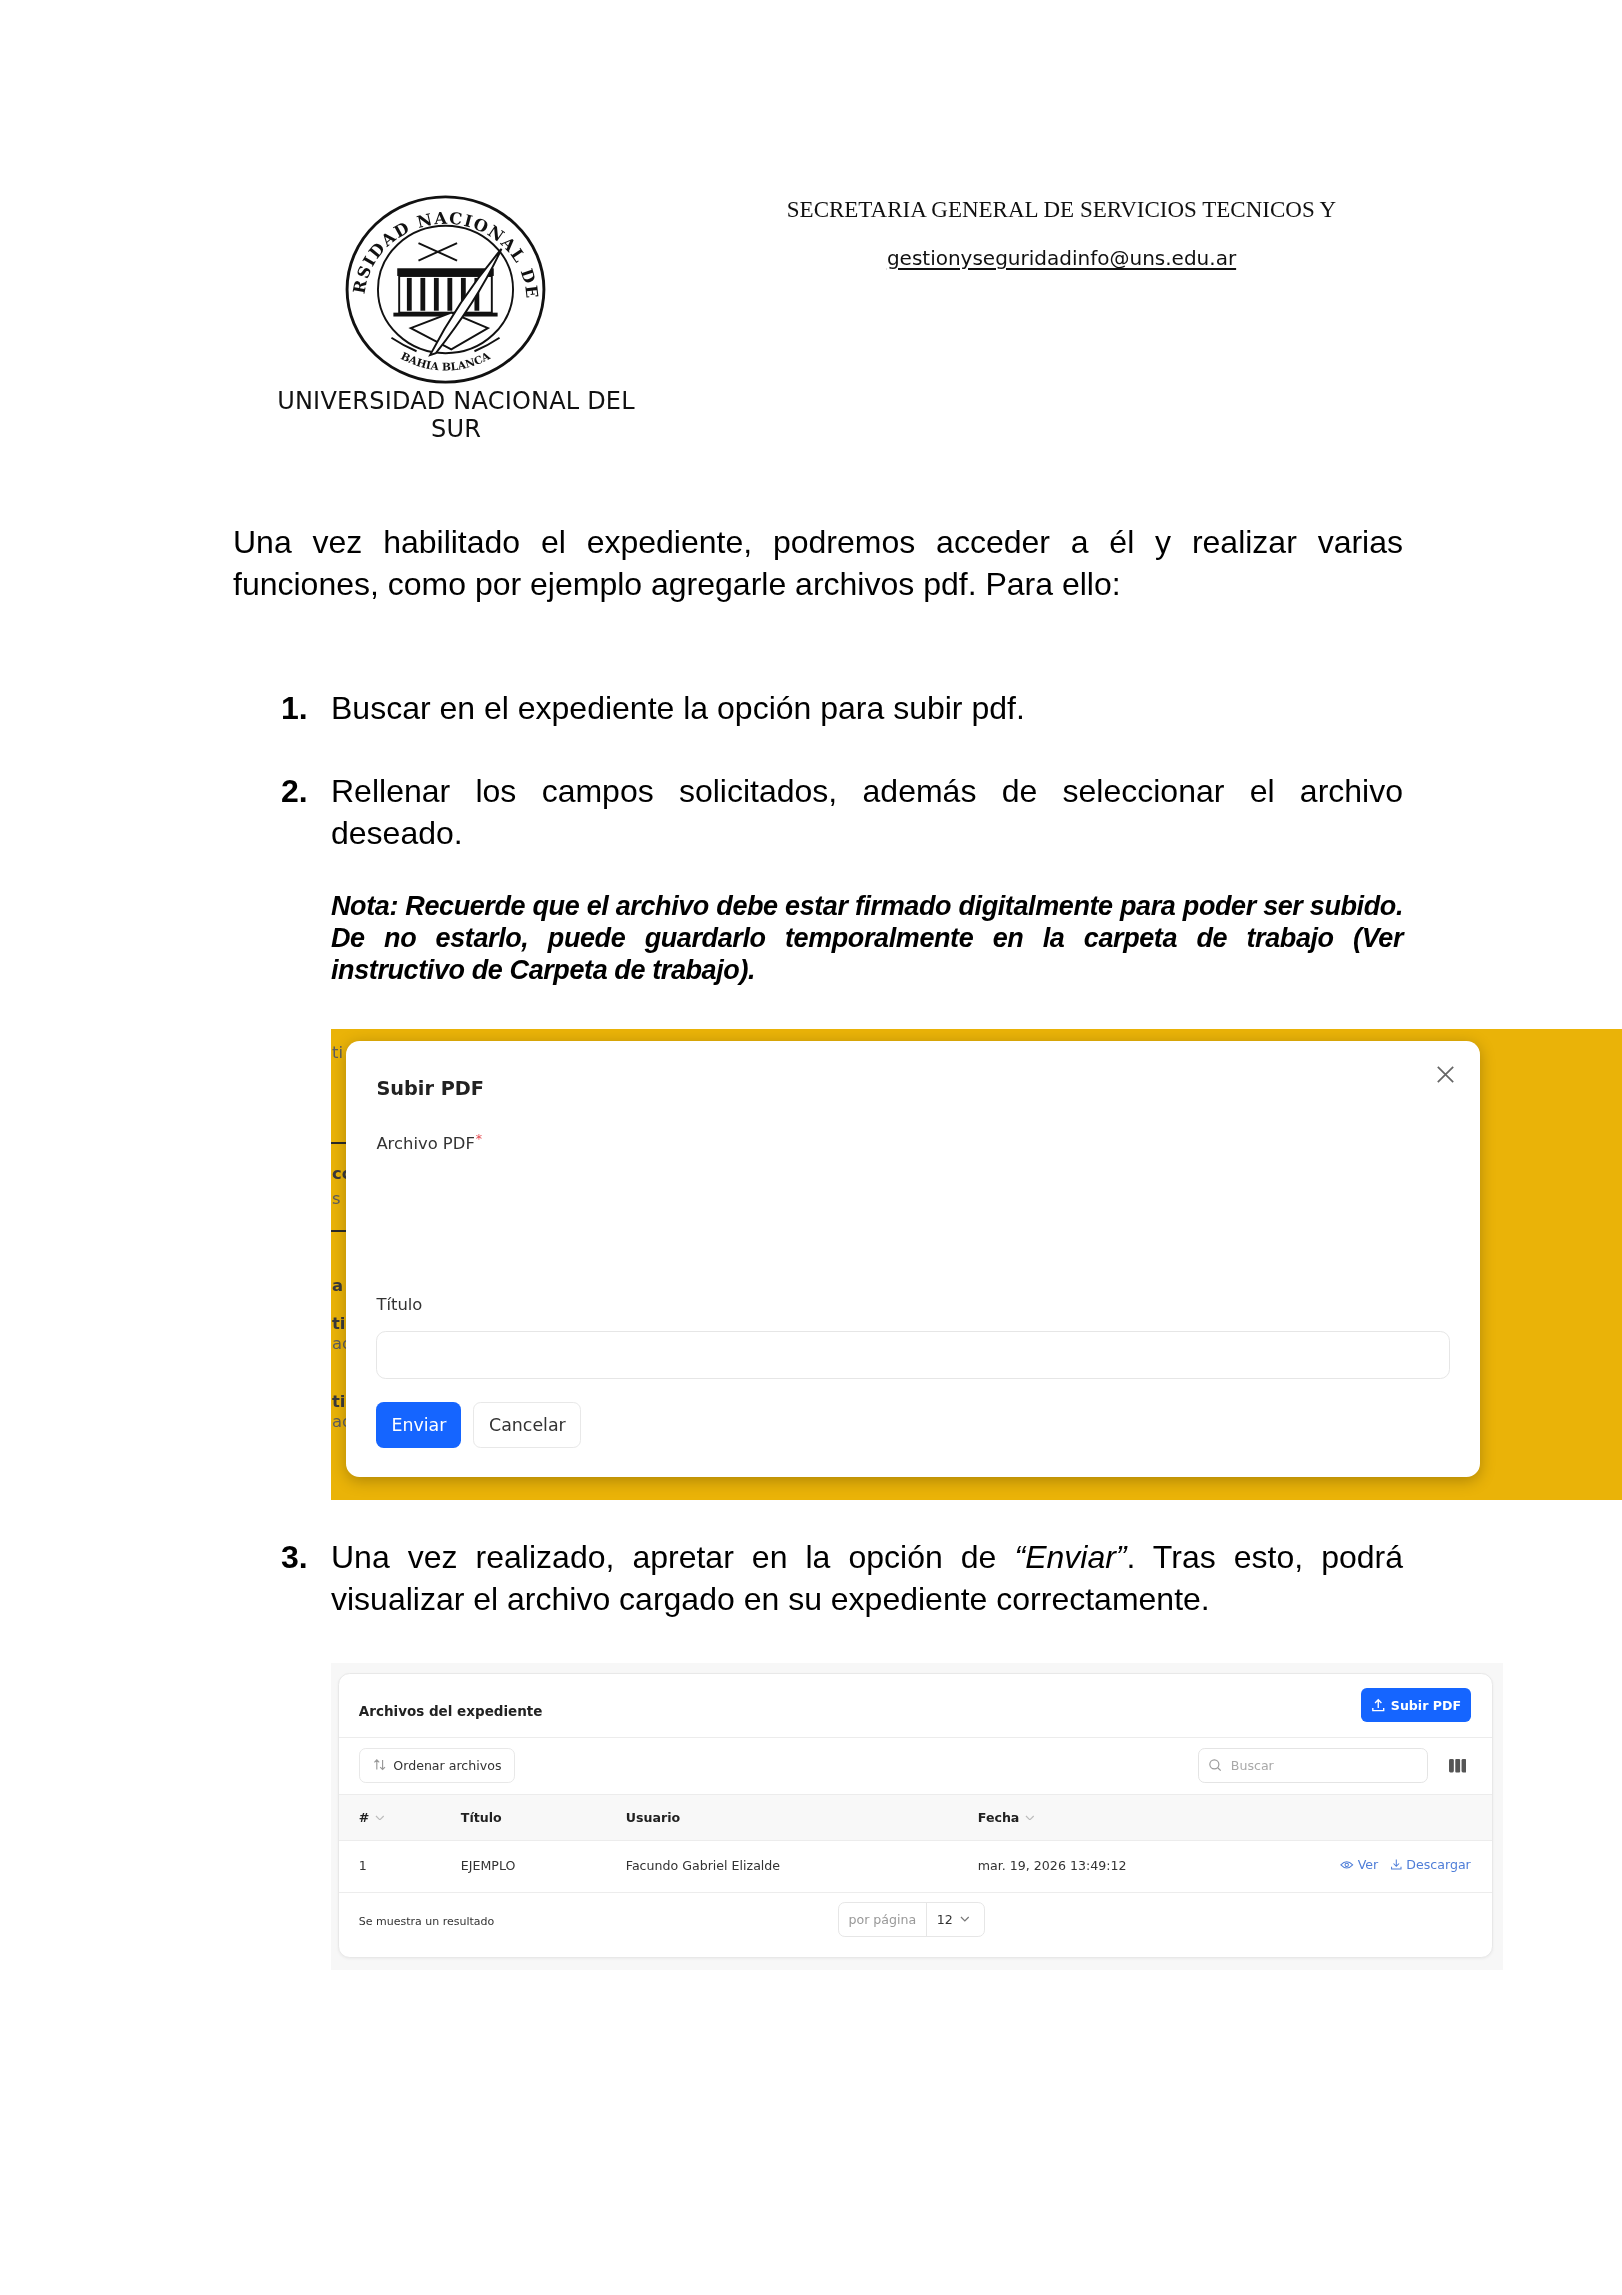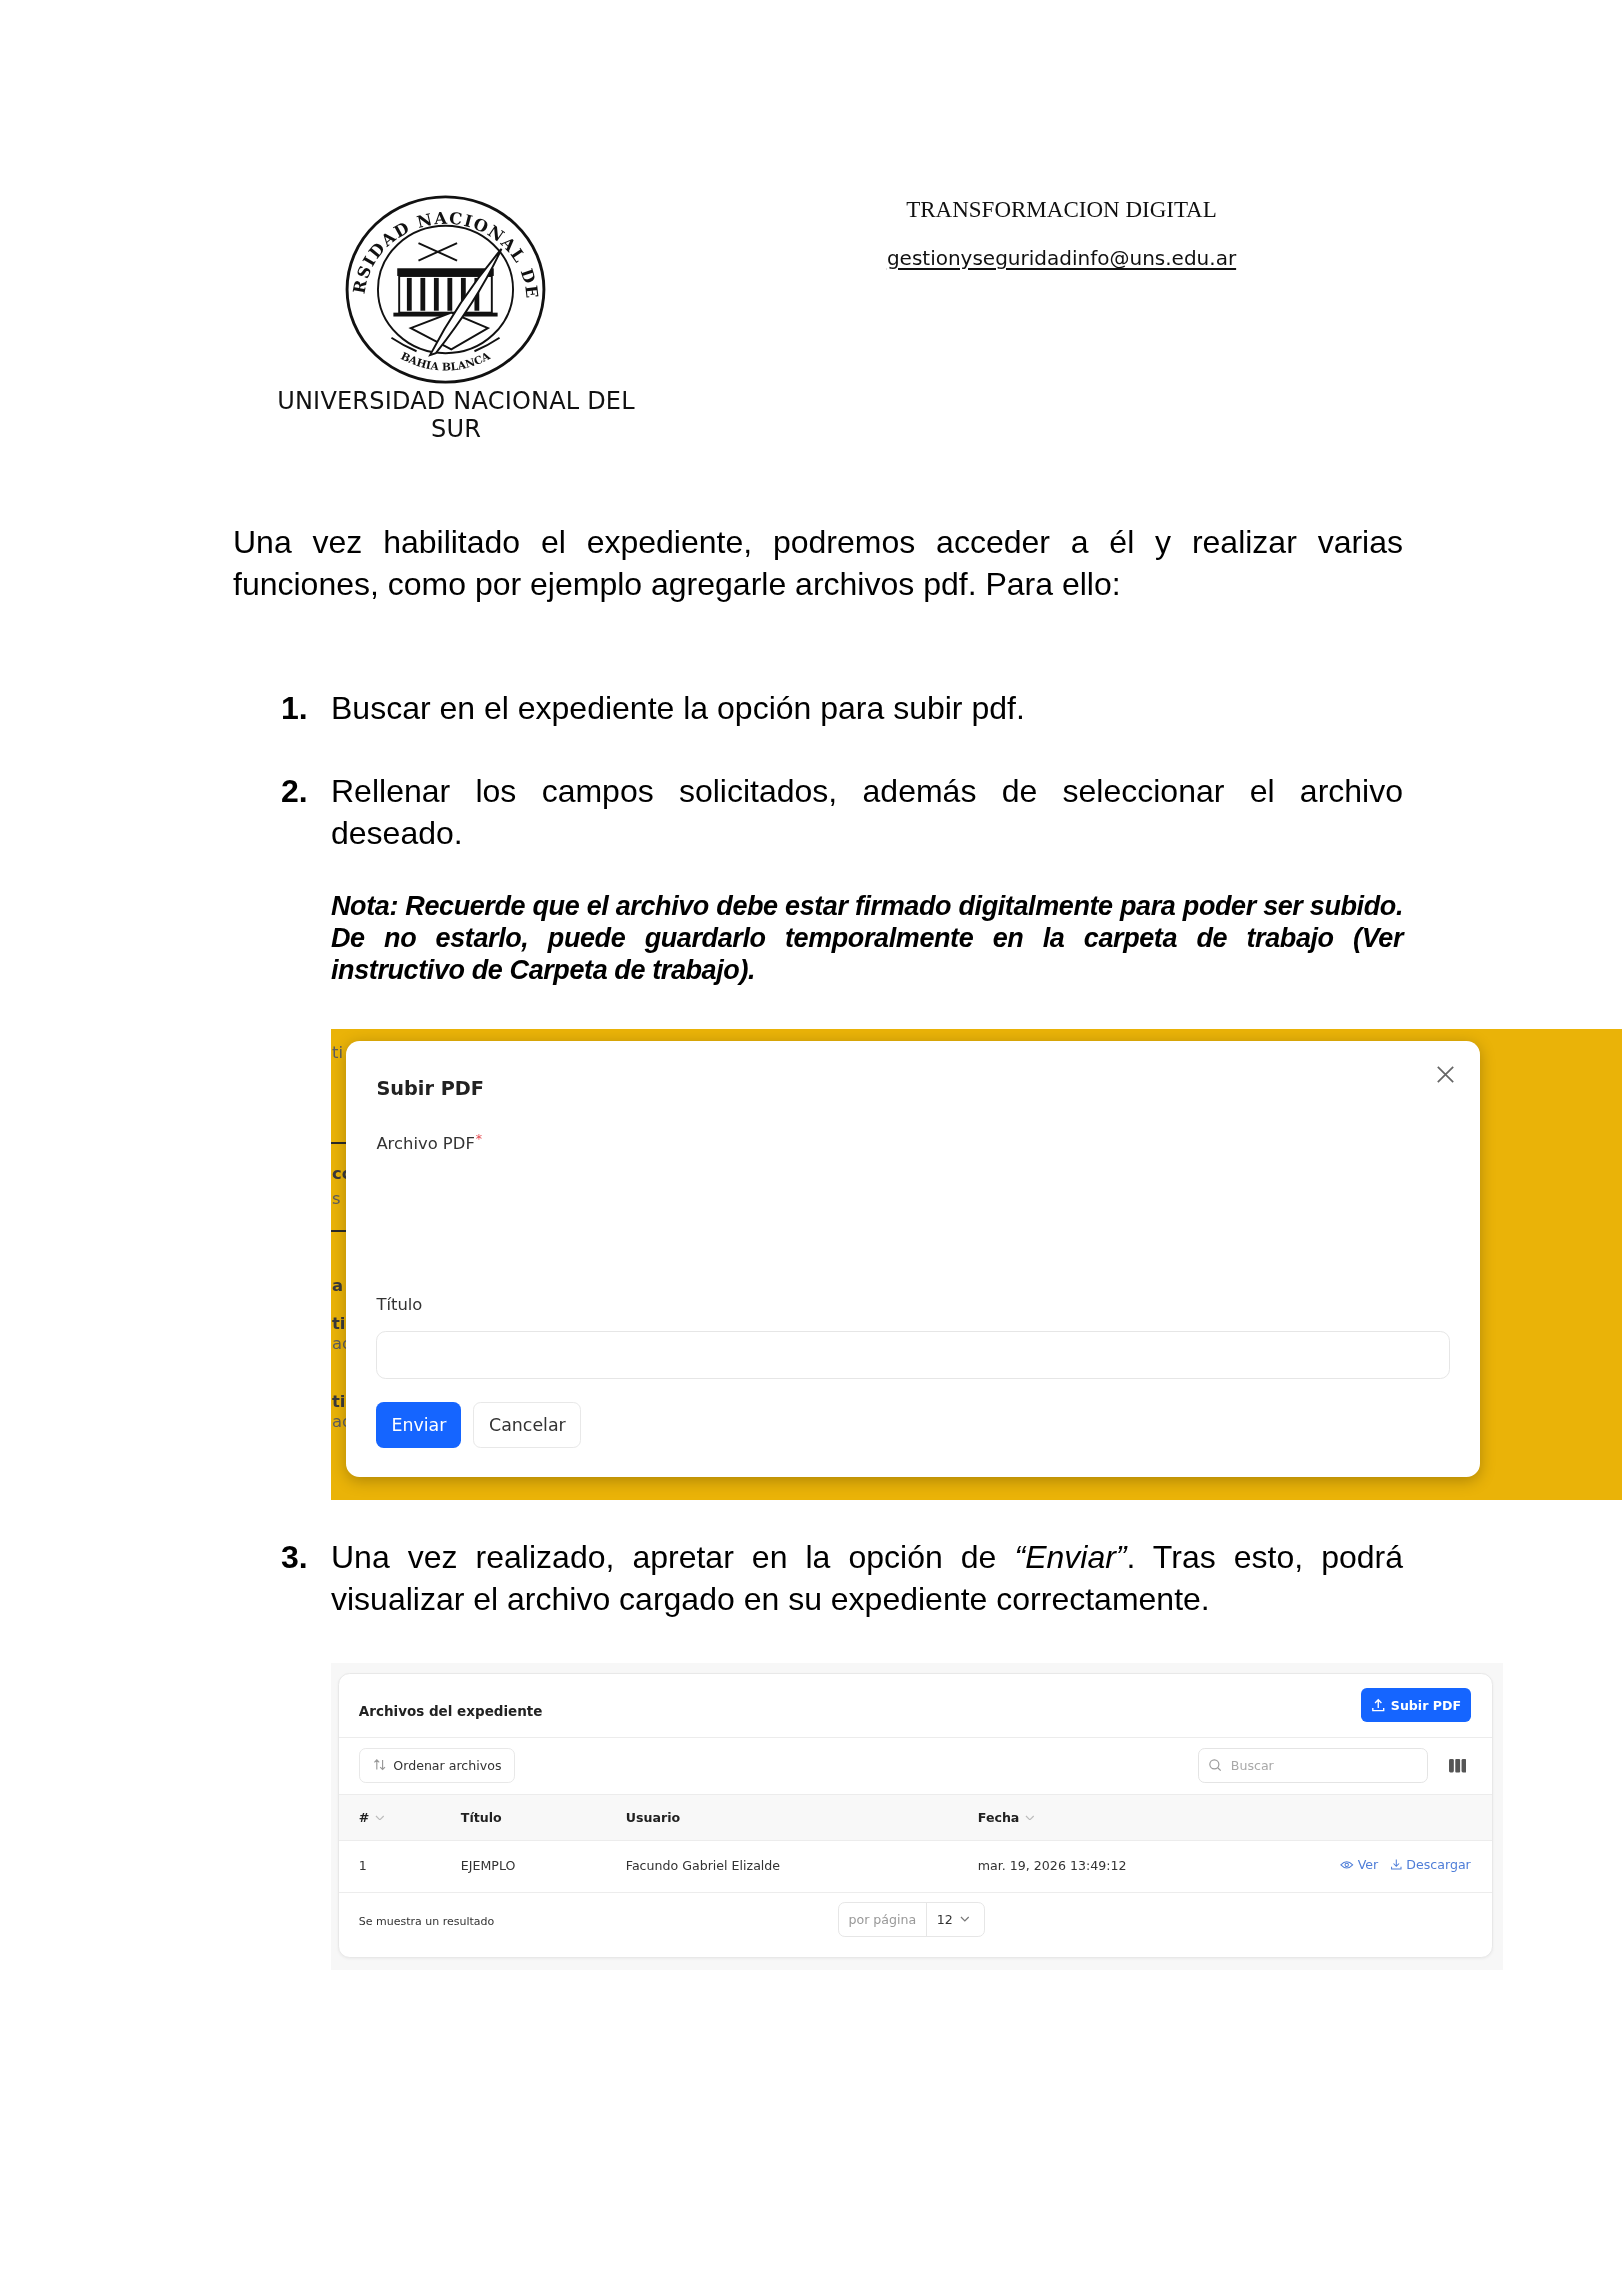--- a/index.html
+++ b/index.html
@@ -102,21 +102,21 @@
 
     <path d="M 90 168 Q 120 110 164 58 Q 140 110 96 166 Z" fill="#fff" stroke="#111" stroke-width="2"></path>
 
     <path d="M 50 150 q 12 8 26 14" stroke="#111" stroke-width="2" fill="none"></path>
     <path d="M 162 150 q -12 8 -26 14" stroke="#111" stroke-width="2" fill="none"></path>
   </svg>
 </div>
 <div class="uni-name">UNIVERSIDAD NACIONAL DEL SUR</div>
 
 <div class="hdr-right">
-  <div class="sec">TRANSFORMACION DIGITAL</div>
+  <div class="sec">SECRETARIA GENERAL DE SERVICIOS TECNICOS Y</div>
   <div class="mail">gestionyseguridadinfo@uns.edu.ar</div>
 </div>
 
 <div class="para p-intro">Una vez habilitado el expediente, podremos acceder a él y realizar varias funciones, como por ejemplo agregarle archivos pdf. Para ello:</div>
 
 <div class="list-item li1">
   <span class="num">1.</span>
   <span class="txt">Buscar en el expediente la opción para subir pdf.</span>
 </div>
 

